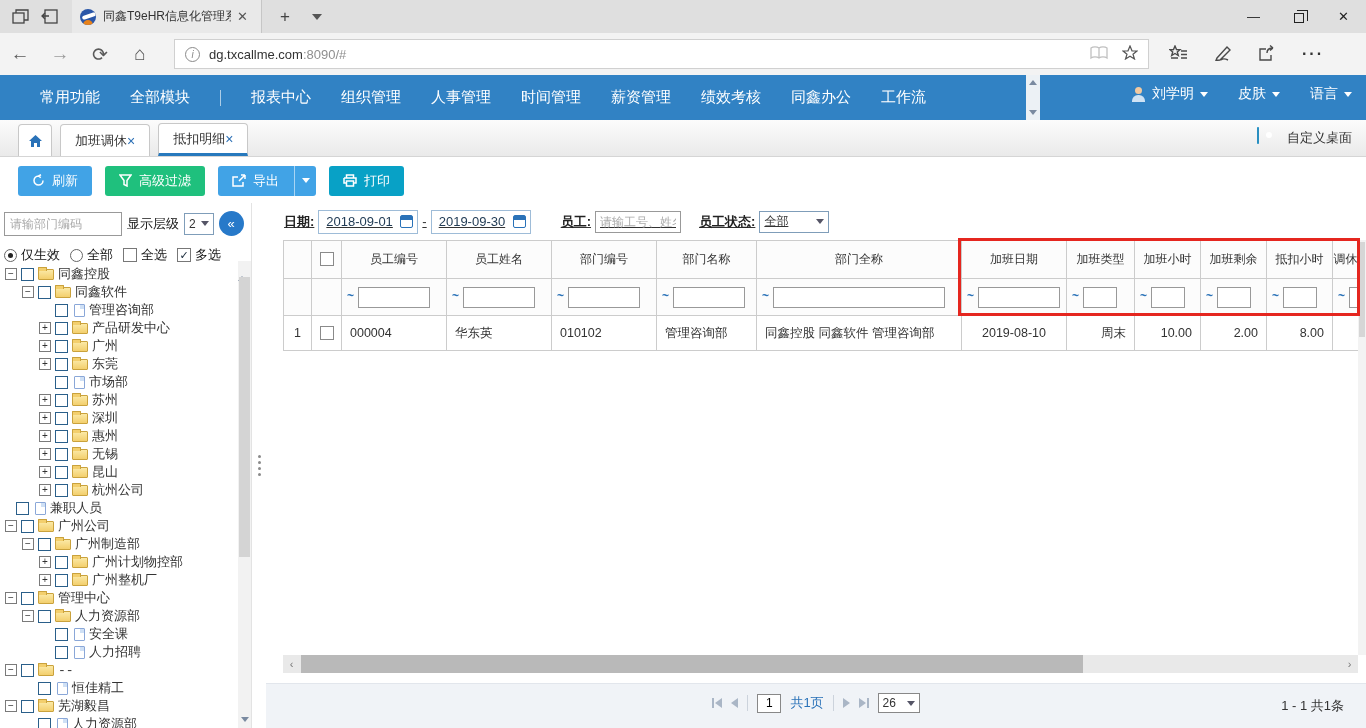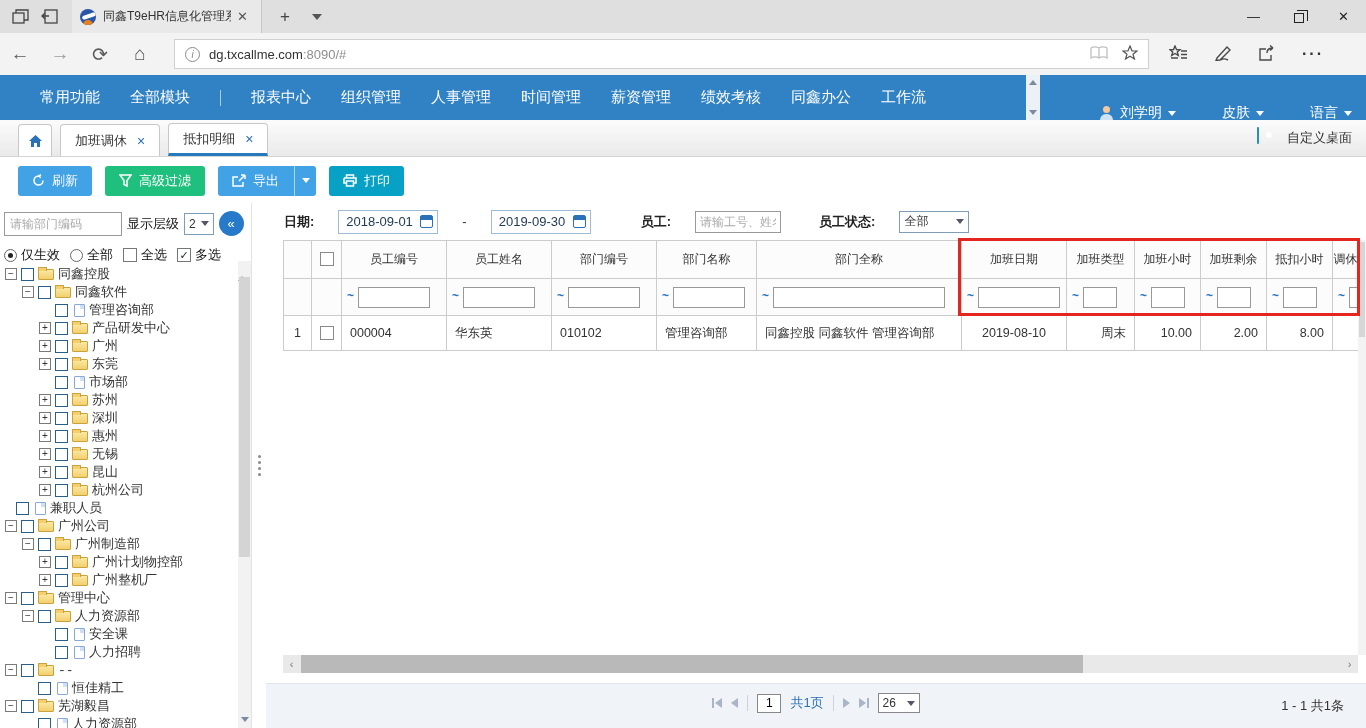--- a/index.html
+++ b/index.html
@@ -44,31 +44,31 @@
   .logo-circle:before { content:""; position:absolute; left:-2px; top:11px; width:40px; height:7px; background:#fff; transform:rotate(-15deg); }
   .logo-circle:after { content:""; position:absolute; left:7px; bottom:0; width:18px; height:8px; background:#e8821a; border-radius:9px 9px 0 0; }
   .logo-text { color:#fff; font-size:25px; font-weight:bold; margin-left:8px; letter-spacing:1px; }
   .logo-suffix { color:#fff; font-size:24px; font-weight:normal; margin-left:2px; }
   .nav-menu { display:flex; align-items:center; margin-left:40px; gap:30px; }
   .nav-item { color:#fff; font-size:15px; cursor:default; white-space:nowrap; }
   .nav-divider { width:1px; height:16px; background:rgba(255,255,255,.6); }
   .nav-scroll { position:absolute; left:1026px; top:0; width:14px; height:45px; background:#ecf1f5; display:flex; flex-direction:column; justify-content:space-between; align-items:center; padding:5px 0; }
   .tri-up { width:0;height:0;border-left:4px solid transparent;border-right:4px solid transparent;border-bottom:5px solid #7a8aa0; }
   .tri-dn { width:0;height:0;border-left:4px solid transparent;border-right:4px solid transparent;border-top:5px solid #7a8aa0; }
-  .nav-right { position:absolute; right:14px; top:2px; height:45px; display:flex; align-items:flex-end; gap:46px; }
+  .nav-right { position:absolute; right:14px; top:10px; height:45px; display:flex; align-items:flex-start; gap:30px; }
   .nav-user, .nav-skin, .nav-lang { color:#fff; font-size:14px; display:flex; align-items:center; gap:6px; }
   .caret-w { width:0;height:0;border-left:4px solid transparent;border-right:4px solid transparent;border-top:5px solid #fff; }
   .avatar { width:15px; height:15px; position:relative; }
   .avatar:before { content:""; position:absolute; left:4px; top:0; width:7px; height:7px; border-radius:50%; background:#f2c9a0; }
   .avatar:after { content:""; position:absolute; left:1px; bottom:0; width:13px; height:7px; border-radius:6px 6px 0 0; background:#cfe3f5; }
 
   
   .apptabs-row { position:absolute; top:120px; left:0; width:100%; height:37px; background:linear-gradient(#fcfcfc,#eaeaea); border-bottom:1px solid #d5d5d5; display:flex; align-items:flex-end; padding-left:18px; }
   .home-tab { width:34px; height:32px; background:#fff; border:1px solid #c8c8c8; border-bottom:none; border-radius:4px 4px 0 0; display:flex; align-items:center; justify-content:center; margin-right:8px; }
-  .apptab { height:32px; background:#fff; border:1px solid #c8c8c8; border-bottom:none; border-radius:4px 4px 0 0; display:flex; align-items:center; padding:0 14px; margin-right:8px; gap:10px; }
+  .apptab { height:32px; background:#fff; border:1px solid #c8c8c8; border-bottom:none; border-radius:4px 4px 0 0; display:flex; align-items:center; padding:0 14px; margin-right:8px; }
   .apptab.active { border-bottom:3px solid #2779bd; height:33px; }
   .apptab-label { font-size:13px; color:#333; }
   .apptab-close { color:#2b6fb5; font-size:14px; }
   .custom-desktop { position:absolute; right:14px; top:8px; display:flex; align-items:center; gap:8px; font-size:13px; color:#333; }
   .monitor-icon { width:22px; height:19px; position:relative; }
   .monitor-icon .scr { width:22px; height:14px; background:#4db8e8; border:1px solid #2a8fc0; border-radius:2px; position:relative; }
   .monitor-icon .scr:before { content:""; position:absolute; left:8px; top:4px; width:6px; height:6px; border-radius:50%; background:#fff; }
   .monitor-icon .std { width:8px; height:3px; background:#2a6b8f; margin:1px auto 0; }
 
   
@@ -111,21 +111,21 @@
   .tree-label { margin-left:4px; font-size:13px; color:#333;font-family:Liberation Mono, monospace; }
   .tree-vscroll { position:absolute; left:238px; top:58px; width:13px; height:467px; background:#f2f2f2; }
   .tree-vscroll .tri-up { margin:4px auto 0; }
   .tree-vscroll .tri-dn { position:absolute; bottom:6px; left:3px; }
   .tree-thumb { position:absolute; left:1px; top:16px; width:11px; height:280px; background:#d4d4d4; }
   .splitter { position:absolute; left:251px; top:0; width:15px; height:525px; background:#fff; border-left:1px solid #e3e3e3; display:flex; flex-direction:column; align-items:center; justify-content:center; gap:3px; }
   .splitter i { width:3px; height:3px; border-radius:50%; background:#8a8a8a; }
 
   
   .main { position:absolute; left:266px; top:0; width:1100px; height:525px; background:#fff; }
-  .filters { height:37px; display:flex; align-items:center; padding-left:18px; gap:24px; }
+  .filters { height:37px; display:flex; align-items:center; padding-left:18px; gap:4px;text-decoration:underline; }
   .f-label { font-weight:bold; font-size:13px; color:#222; }
   .datebox { width:100px; height:24px; border:1px solid #9ebcd8; display:flex; align-items:center; padding:0 4px 0 7px; justify-content:space-between; }
   .datebox span { font-size:13px; color:#223c55; }
   .cal-icon { width:13px; height:13px; border:1px solid #2a72b8; border-radius:2px; position:relative; }
   .cal-icon:before { content:""; position:absolute; left:0; top:0; width:100%; height:4px; background:#2a72b8; }
   .date-sep { color:#333; }
   .emp-input { width:86px; height:22px; border:1px solid #999; font-size:12px; padding:0 4px; font-family:inherit; }
   .emp-input::placeholder { color:#aaa; }
   .status-select { width:70px; height:22px; justify-content:space-between; }
 

